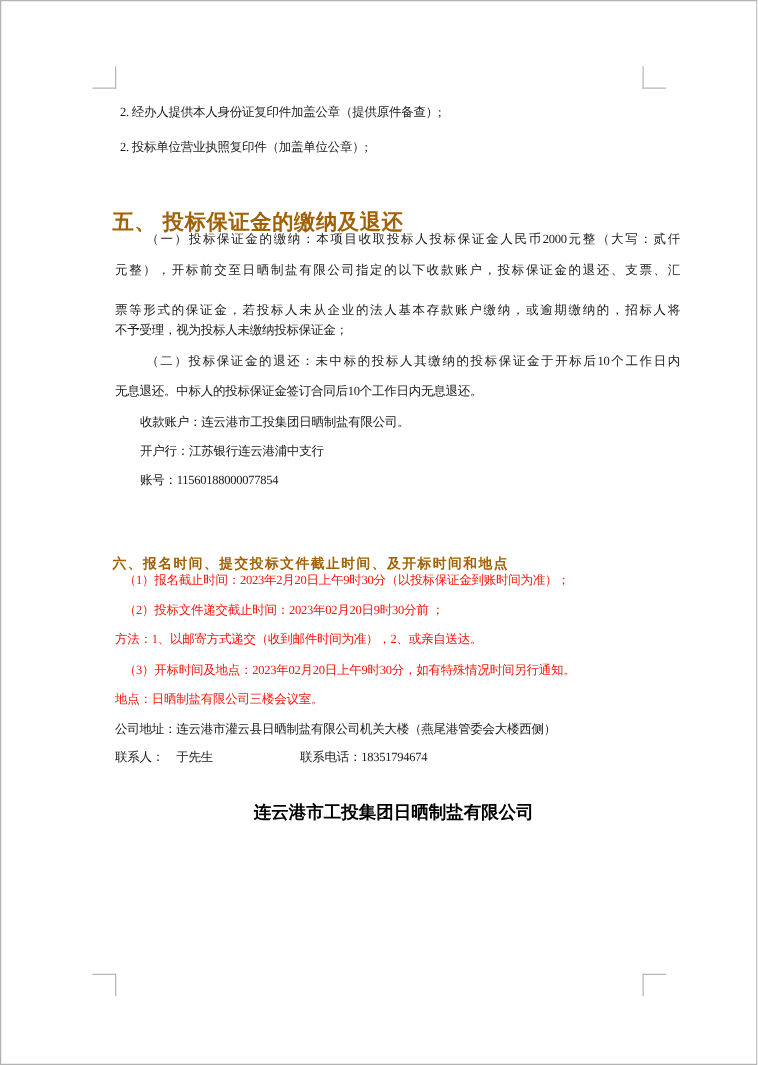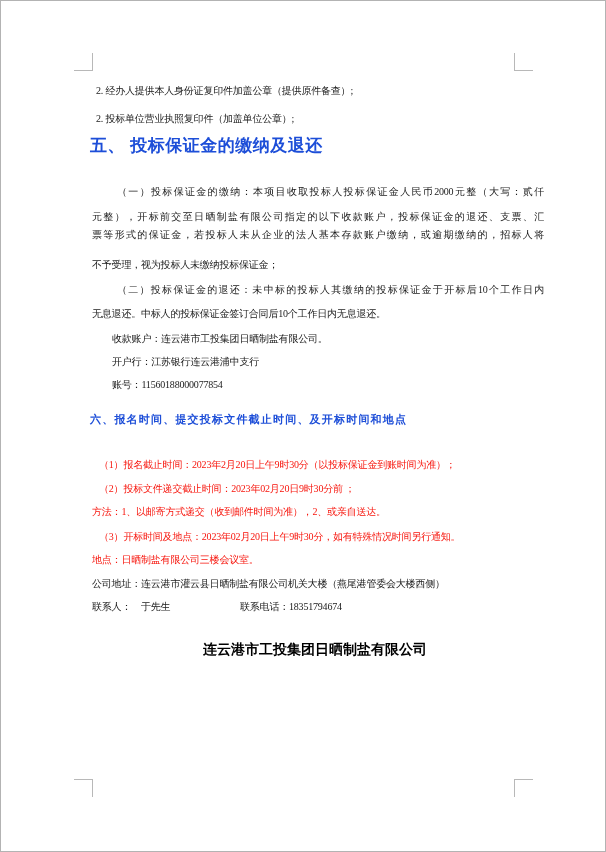--- a/index.html
+++ b/index.html
@@ -27,21 +27,21 @@
   }
   .wrap-fill{white-space:normal;text-align:justify;text-align-last:justify;}
   .indent1{padding-left:4px;}
   .indent2{padding-left:25px;width:427px;}
   .indent-acct{padding-left:20px;}
   .indent-num{padding-left:7px;}
   .red{color:var(--red,#ff0000);}
   .heading{
     position:absolute;left:-2px;
     font-family:"Liberation Sans","DejaVu Sans",sans-serif;
-    font-weight:bold;color:#1d4ed8;white-space:nowrap;
+    font-weight:bold;color:#a16207;white-space:nowrap;margin-top:32px;
   }
   .h5{top:134px;font-size:17px;line-height:22px;letter-spacing:0.5px;}
   .h6{top:409px;font-size:11px;line-height:19px;letter-spacing:1.2px;}
   .centerline{
     position:absolute;left:12px;width:604px;text-align:center;white-space:nowrap;
   }
   .footer-company{
     top:640px;font-family:"Liberation Sans","DejaVu Sans",sans-serif;
     font-weight:bold;font-size:14px;line-height:17px;color:#000;
   }
@@ -60,21 +60,21 @@
 
   <div class="textarea">
 
     <div class="line indent1" style="top:82px">2. 经办人提供本人身份证复印件加盖公章（提供原件备查）;</div>
     <div class="line indent1" style="top:110px">2. 投标单位营业执照复印件（加盖单位公章）;</div>
 
     <div class="heading h5">五、 投标保证金的缴纳及退还</div>
 
     <div class="line wrap-fill indent2" style="top:183px">（一）投标保证金的缴纳：本项目收取投标人投标保证金人民币2000元整（大写：贰仟</div>
     <div class="line wrap-fill" style="top:208px">元整），开标前交至日晒制盐有限公司指定的以下收款账户，投标保证金的退还、支票、汇</div>
-    <div class="line wrap-fill" style="top:226px">票等形式的保证金，若投标人未从企业的法人基本存款账户缴纳，或逾期缴纳的，招标人将</div>
+    <div class="line wrap-fill" style="top:240px">票等形式的保证金，若投标人未从企业的法人基本存款账户缴纳，或逾期缴纳的，招标人将</div>
     <div class="line" style="top:256px">不予受理，视为投标人未缴纳投标保证金；</div>
 
     <div class="line wrap-fill indent2" style="top:281px">（二）投标保证金的退还：未中标的投标人其缴纳的投标保证金于开标后10个工作日内</div>
     <div class="line" style="top:305px">无息退还。中标人的投标保证金签订合同后10个工作日内无息退还。</div>
 
     <div class="line indent-acct" style="top:330px">收款账户：连云港市工投集团日晒制盐有限公司。</div>
     <div class="line indent-acct" style="top:353px">开户行：江苏银行连云港浦中支行</div>
     <div class="line indent-acct" style="top:376px">账号：11560188000077854</div>
 
     <div class="heading h6">六、报名时间、提交投标文件截止时间、及开标时间和地点</div>

